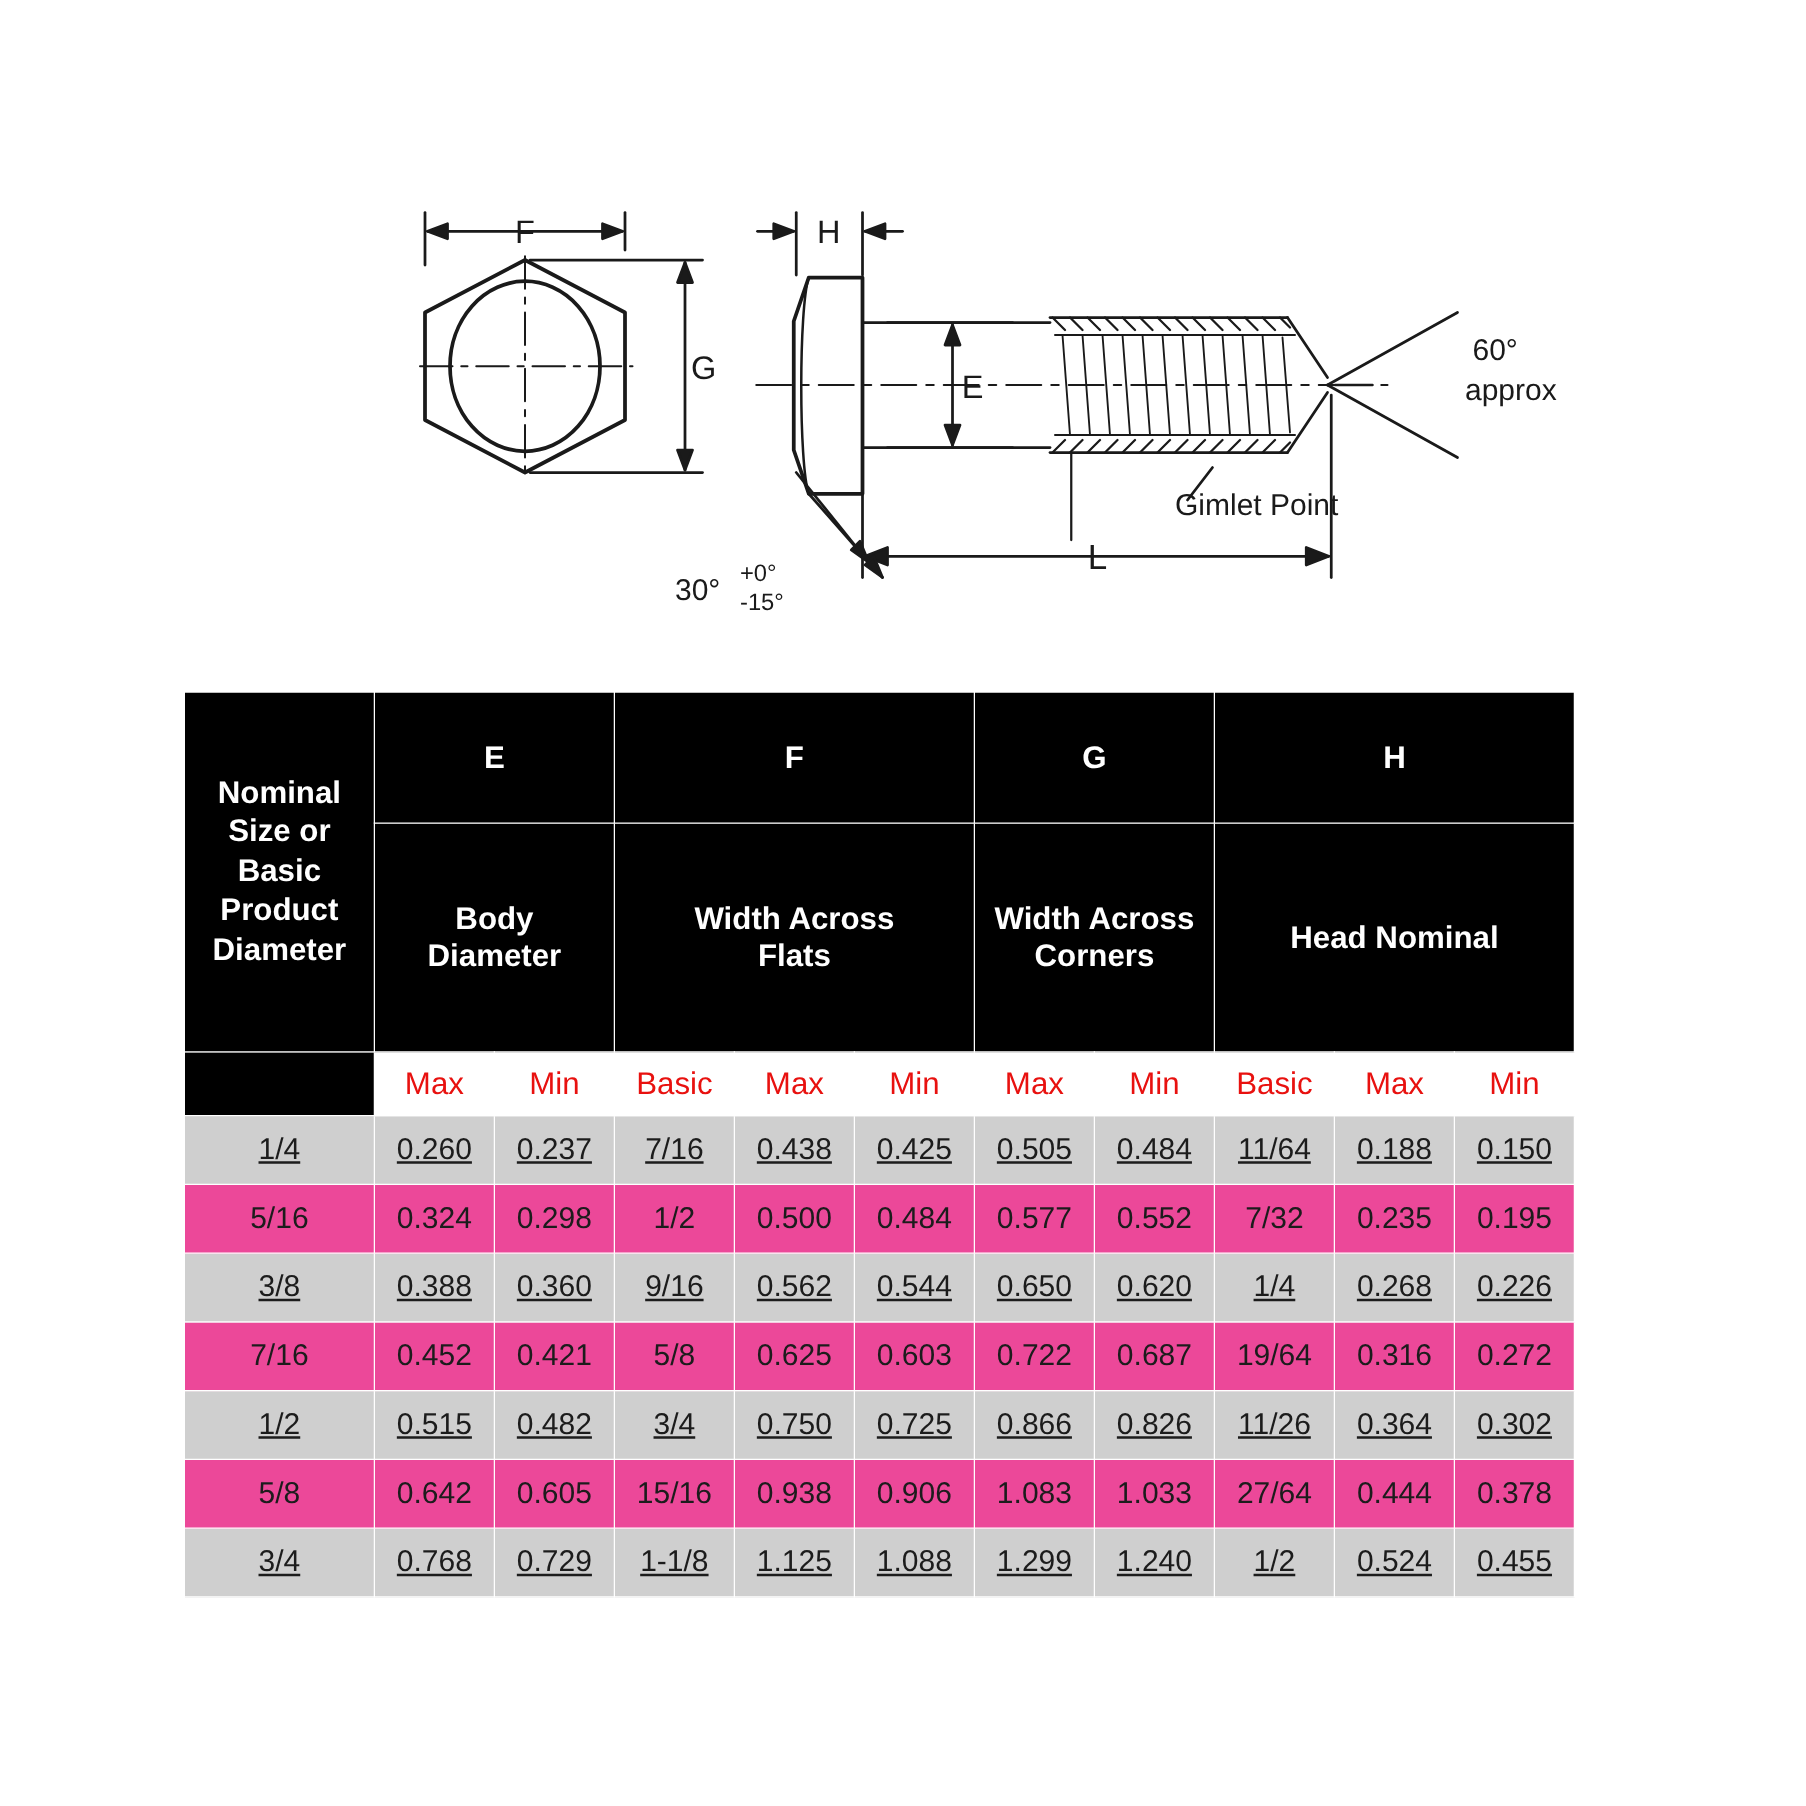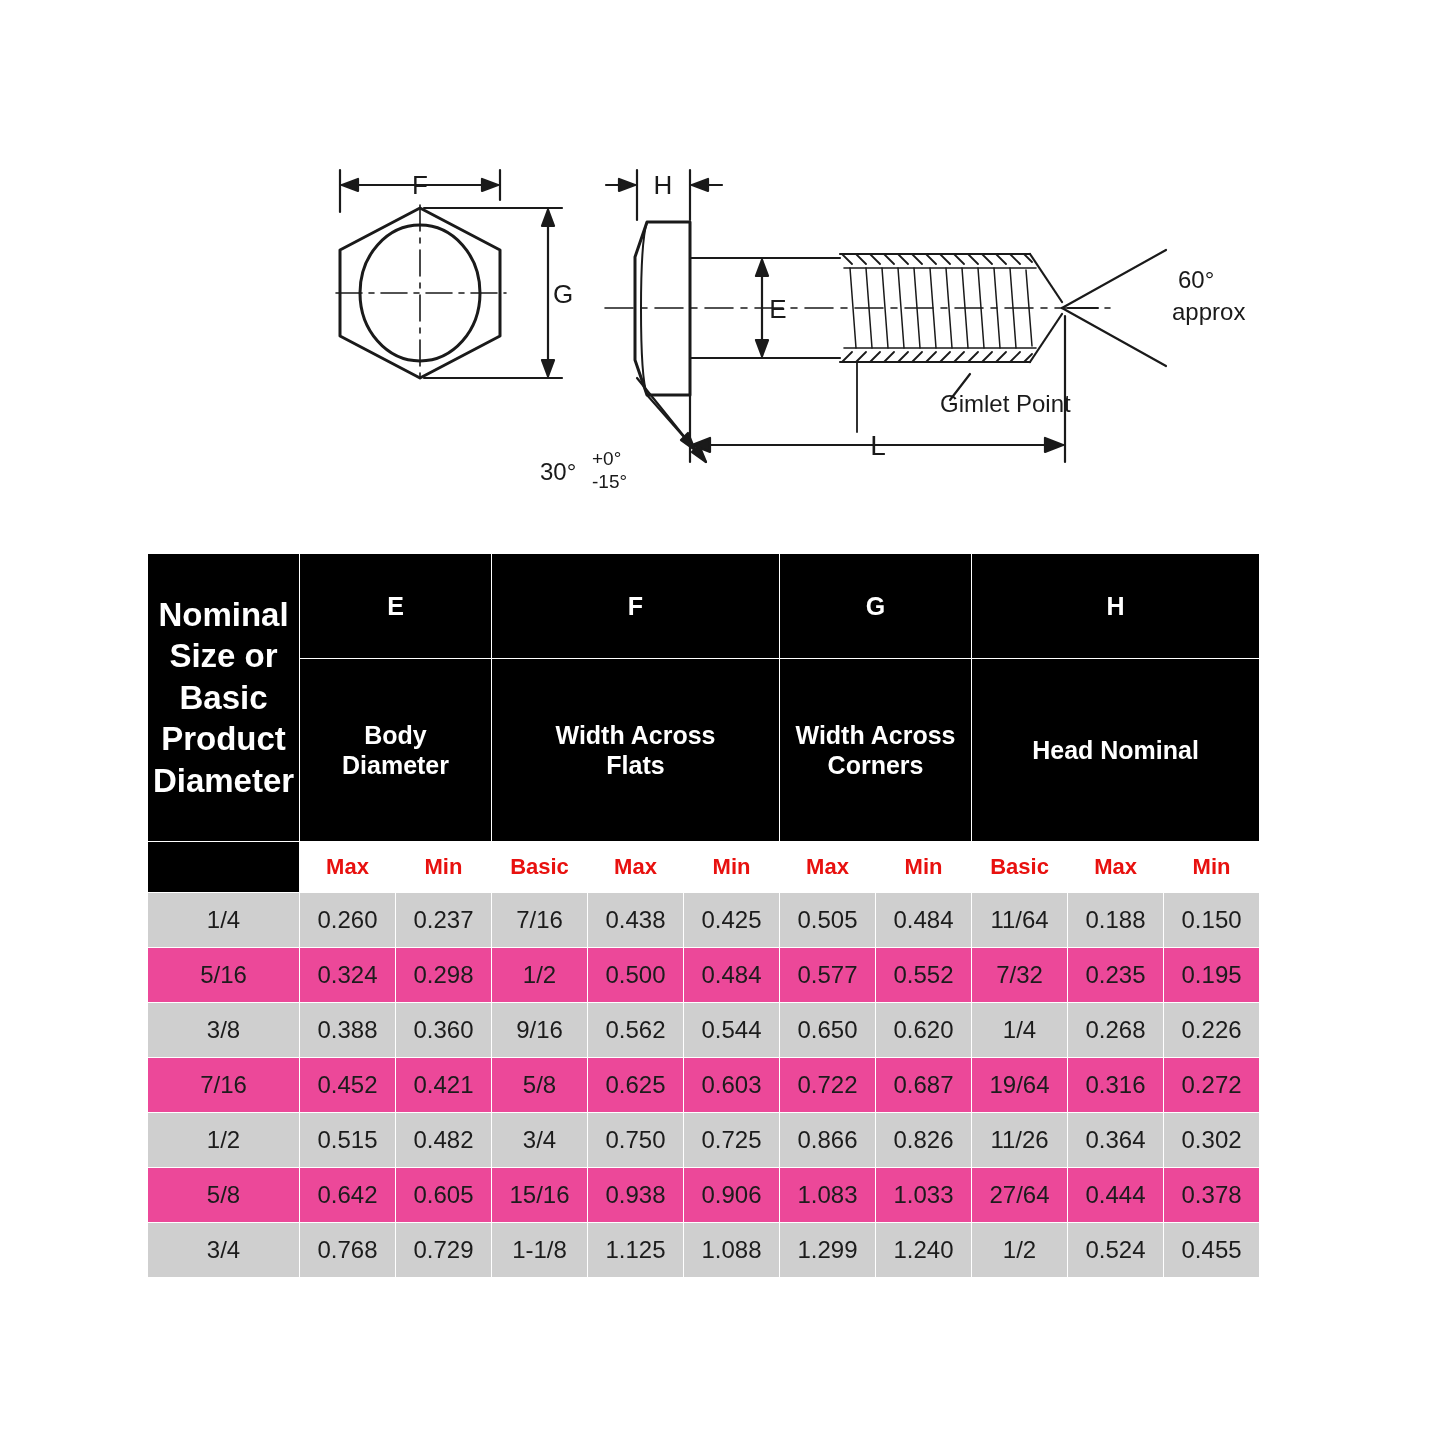--- a/index.html
+++ b/index.html
@@ -59,44 +59,44 @@
   .hdr-letter {
     font-size: 25px;
     height: 104px;
   }
   .hdr-group {
     font-size: 25px;
     line-height: 1.22;
     height: 182px;
   }
   .hdr-nominal {
-    font-size: 33px;
+    font-size: 25px;
     line-height: 1.26;
     height: 286px;
   }
   .hdr-sub {
     background: #ffffff;
     color: #e8110f;
-    font-weight: bold;
-    font-size: 22px;
+    font-weight: normal;
+    font-size: 25px;
     height: 50px;
     border: 1px solid #c9c9c9;
   }
   .hdr-sub-blank {
     background: #000000;
     border: 1px solid #000000;
     height: 50px;
   }
   tbody tr td {
     font-size: 24px;
     color: #1c1c1c;
     height: 54px;
     border: 1px solid #c9c9c9;
   }
-  tr.alt td { background: #cfcfcf; }
+  tr.alt td { background: #cfcfcf; text-decoration: underline; }
   tr.plain td { background: #ec4899; }
 
   
   col.c0 { width: 152px; }
   col.cd { width: 96px; }
 </style>
 </head>
 <body>
 
 <div id="sheet">

